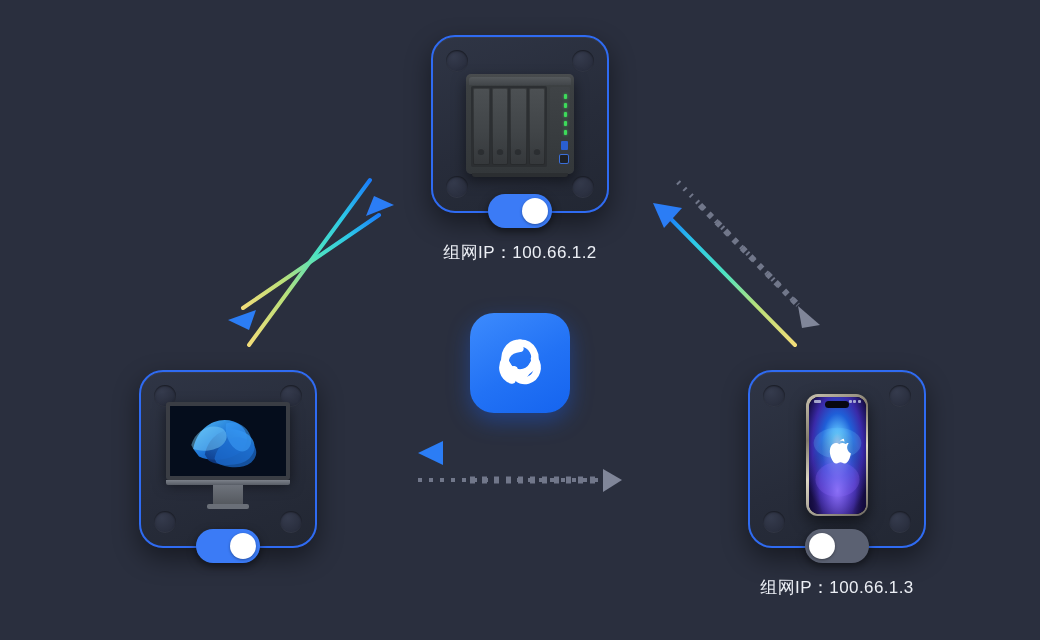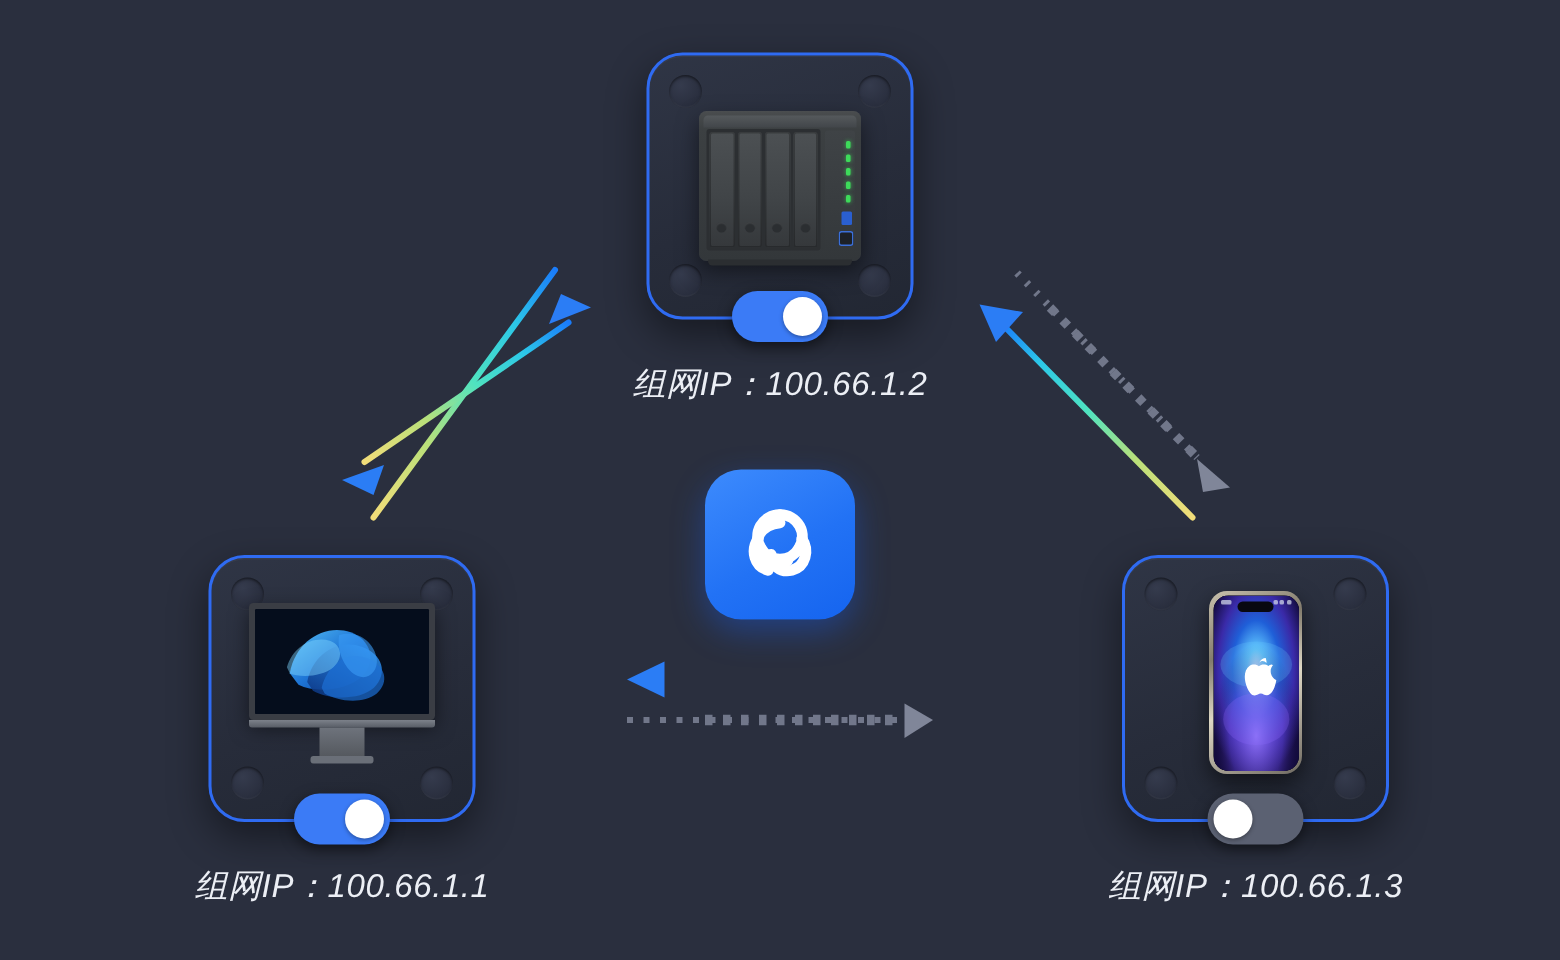--- a/index.html
+++ b/index.html
@@ -61,23 +61,22 @@
     margin:0 4px;
     box-shadow:0 1px 3px rgba(0,0,0,.35);
   }
 
   .ip-label {
     position:absolute;
     left:50%; transform:translateX(-50%);
     top:206px;
     white-space:nowrap;
     color:#eceff5;
-    font-size:22px;
+    font-size:17px;
     letter-spacing:.4px;
-    font-style:italic;
   }
 
   
   .nas {
     width:108px; height:100px;
     position:relative;
     border-radius:5px;
     background:linear-gradient(180deg,#4a4d4f 0%,#3c4042 12%,#33373a 100%);
     box-shadow:0 6px 14px rgba(0,0,0,.5);
   }
@@ -363,21 +362,20 @@
           <div class="mon-base"></div>
           <div class="mon-neck"></div>
           <div class="mon-foot"></div>
         </div>
       </div>
 
       <div class="toggle on">
         <div class="knob"></div>
       </div>
     </div>
-    <div class="ip-label">组网IP：100.66.1.1</div>
   </div>
 
   <div class="device" style="left:748px; top:370px;">
     <div class="card">
       <span class="screw tl"></span>
       <span class="screw tr"></span>
       <span class="screw bl"></span>
       <span class="screw br"></span>
 
       <div class="device-art" style="padding-bottom:8px;">

